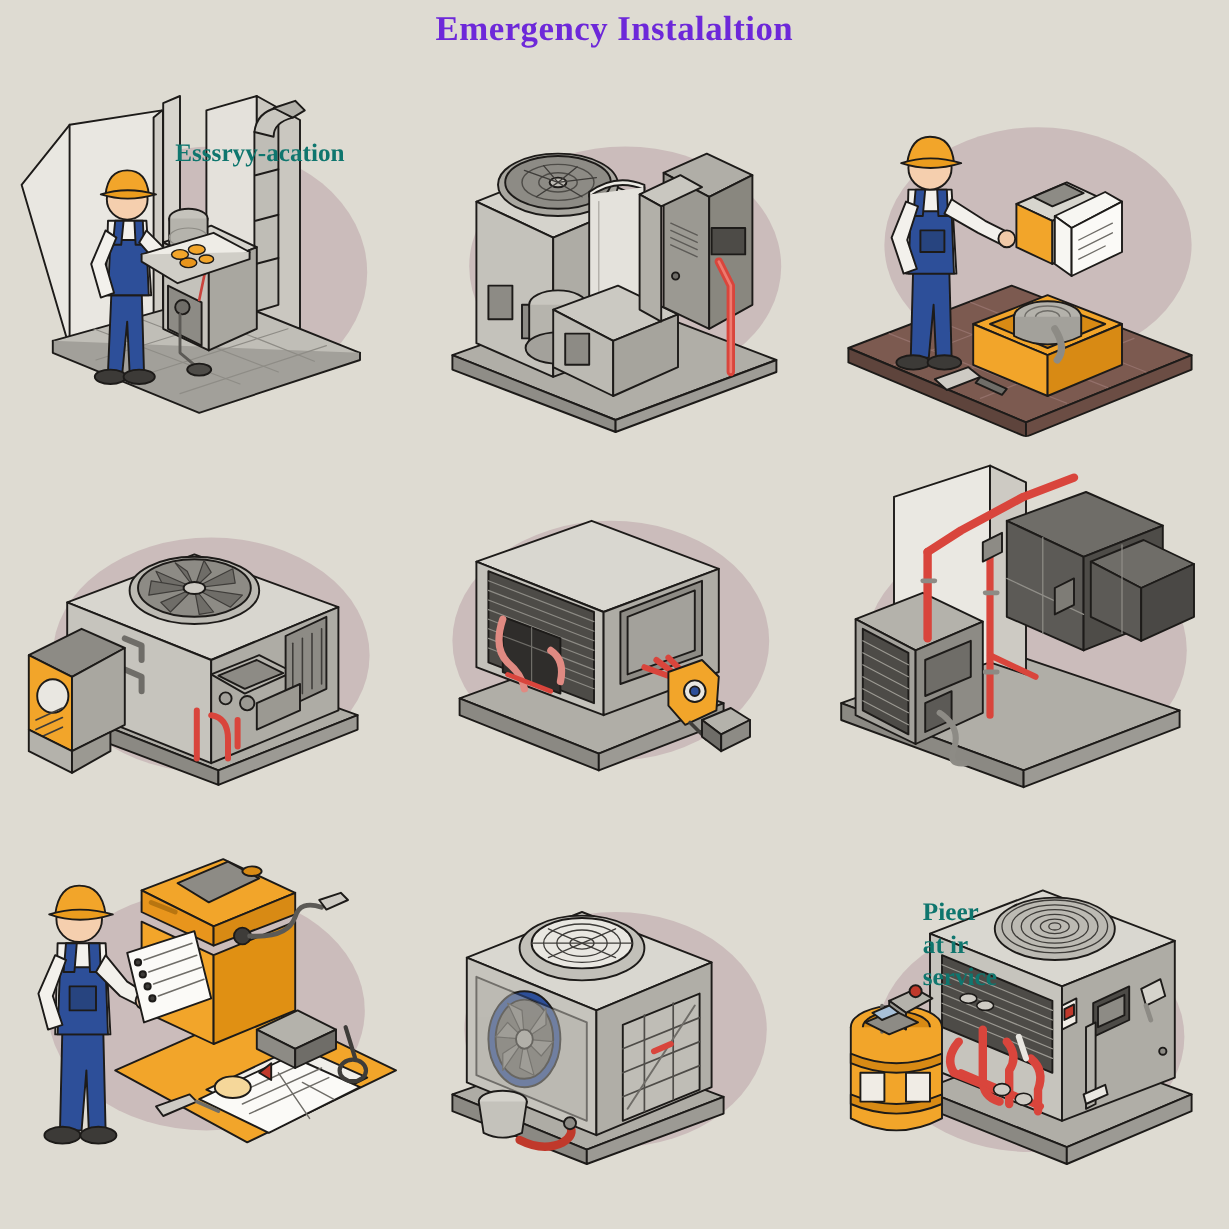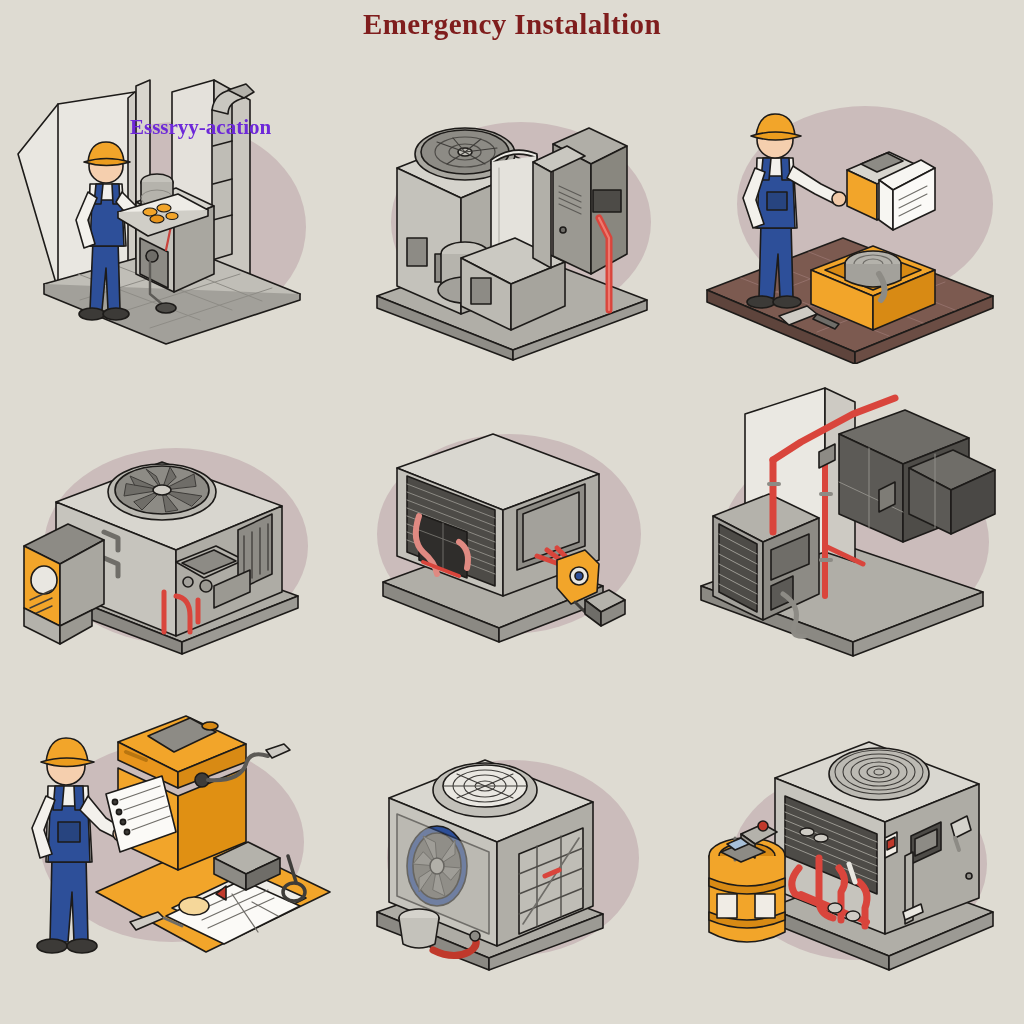--- a/index.html
+++ b/index.html
@@ -13,44 +13,45 @@
   }
   #page{position:relative;width:1024px;height:1024px;}
 
   .title{
     position:absolute;top:8px;left:0;width:1024px;
     text-align:center;
     font-family:"Liberation Serif", serif;
     font-weight:bold;
     font-size:29px;
     letter-spacing:.4px;
-    color:#7f1d1d;
+    color:#6d28d9;
   }
 
   .panel{position:absolute;width:341px;height:322px;}
   .p1{left:0;top:42px;}
   .p2{left:341px;top:42px;}
   .p3{left:683px;top:42px;}
   .p4{left:0;top:364px;}
   .p5{left:341px;top:364px;}
   .p6{left:683px;top:364px;}
   .p7{left:0;top:686px;}
   .p8{left:341px;top:686px;}
   .p9{left:683px;top:686px;}
 
   .panel-label{
     position:absolute;
     font-family:"Liberation Serif", serif;
     font-weight:bold;
     font-size:21px;
-    color:#6d28d9;
+    color:#0f766e;
     line-height:1.28;
     z-index:30;
     white-space:pre-line;
     pointer-events:none;
+    padding-left:16px;
   }
   .lbl-p1{left:130px;top:72px;}
   .lbl-p4{left:68px;top:384px;}
   .lbl-p5{left:412px;top:383px;}
 
   .art{position:absolute;left:0;top:0;width:341px;height:322px;}
   svg{display:block;}
 </style>
 </head>
 <body>
@@ -380,20 +381,21 @@
           <circle cx="238" cy="212" r="9" fill="#e9e7e1"></circle>
           <circle cx="238" cy="212" r="4" fill="#2d4f99"></circle>
           <path d="M234 238 L248 252" fill="none" stroke="#3e3c39" stroke-width="3"></path>
 
           <path d="M244 236 L268 226 L284 236 L260 248 Z" fill="#b4b2ab"></path>
           <path d="M244 236 L260 248 L260 262 L244 250 Z" fill="#6f6d68"></path>
           <path d="M260 248 L284 236 L284 250 L260 262 Z" fill="#8d8b85"></path>
         </g>
       </svg>
     </div>
+    <div class="panel-label lbl-p5">Pieer at ir service</div>
   </div>
 
   <div class="panel p6">
     <div class="art">
       <svg viewBox="0 0 341 322" width="341" height="322">
         <g stroke="#1d1b19" stroke-width="1.6" stroke-linejoin="round" stroke-linecap="round">
           <ellipse cx="172" cy="178" rx="134" ry="102" fill="#cbbcbb" stroke="none"></ellipse>
 
           <path d="M18 222 L146 176 L300 228 L170 278 Z" fill="#b0aea7"></path>
           <path d="M18 222 L18 236 L170 292 L170 278 Z" fill="#8b8983"></path>

